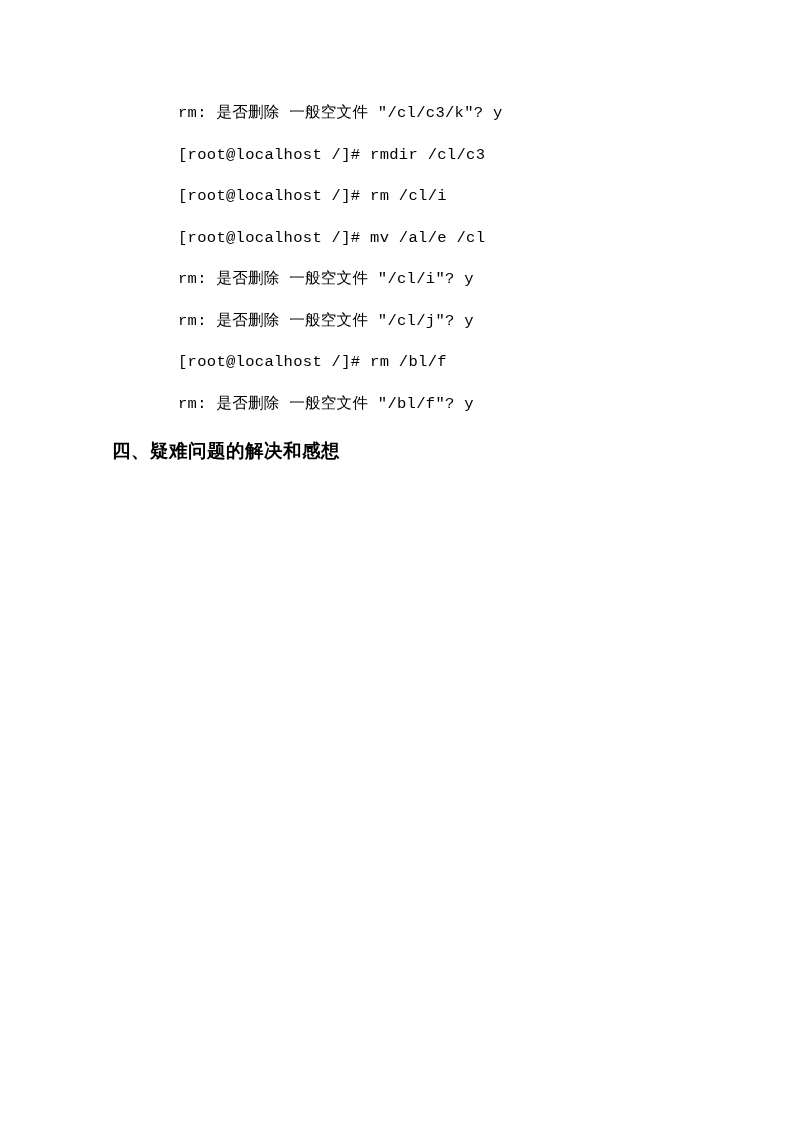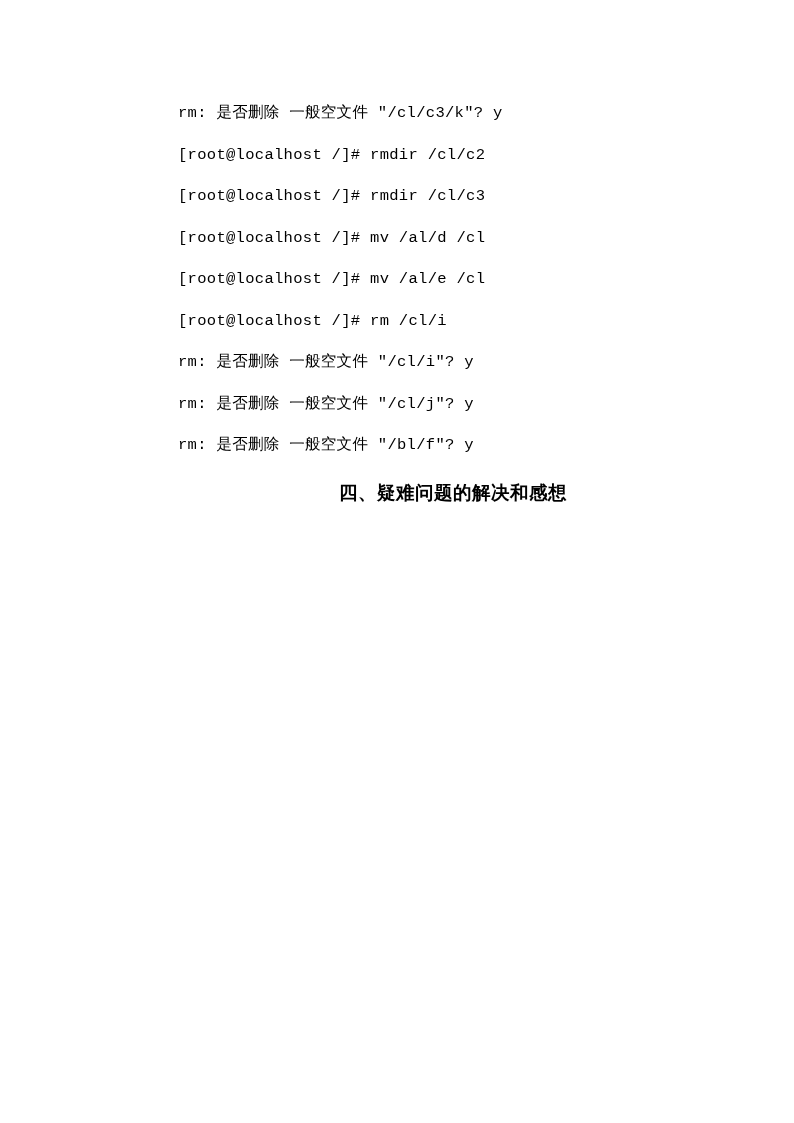--- a/index.html
+++ b/index.html
@@ -28,30 +28,28 @@
       letter-spacing: 0.3px;
     }
     .heading {
       font-family: "SimHei", "黑体", sans-serif;
       font-size: 18.5px;
       font-weight: bold;
       color: #000000;
       margin-left: -66px;
       margin-top: 2px;
       letter-spacing: 0.5px;
-      text-align: center;
     }
   </style>
 </head>
 <body>
 
 <div class="content">
   <div class="terminal-line">rm: 是否删除 一般空文件 "/cl/c3/k"? y</div>
-  <div class="terminal-line">[root@localhost /]# rmdir /cl/c2</div>
   <div class="terminal-line">[root@localhost /]# rmdir /cl/c3</div>
-  <div class="terminal-line">[root@localhost /]# mv /al/d /cl</div>
+  <div class="terminal-line">[root@localhost /]# rm /cl/i</div>
   <div class="terminal-line">[root@localhost /]# mv /al/e /cl</div>
-  <div class="terminal-line">[root@localhost /]# rm /cl/i</div>
   <div class="terminal-line">rm: 是否删除 一般空文件 "/cl/i"? y</div>
   <div class="terminal-line">rm: 是否删除 一般空文件 "/cl/j"? y</div>
+  <div class="terminal-line">[root@localhost /]# rm /bl/f</div>
   <div class="terminal-line">rm: 是否删除 一般空文件 "/bl/f"? y</div>
   <div class="heading">四、疑难问题的解决和感想</div>
 </div>
 
 </body></html>

